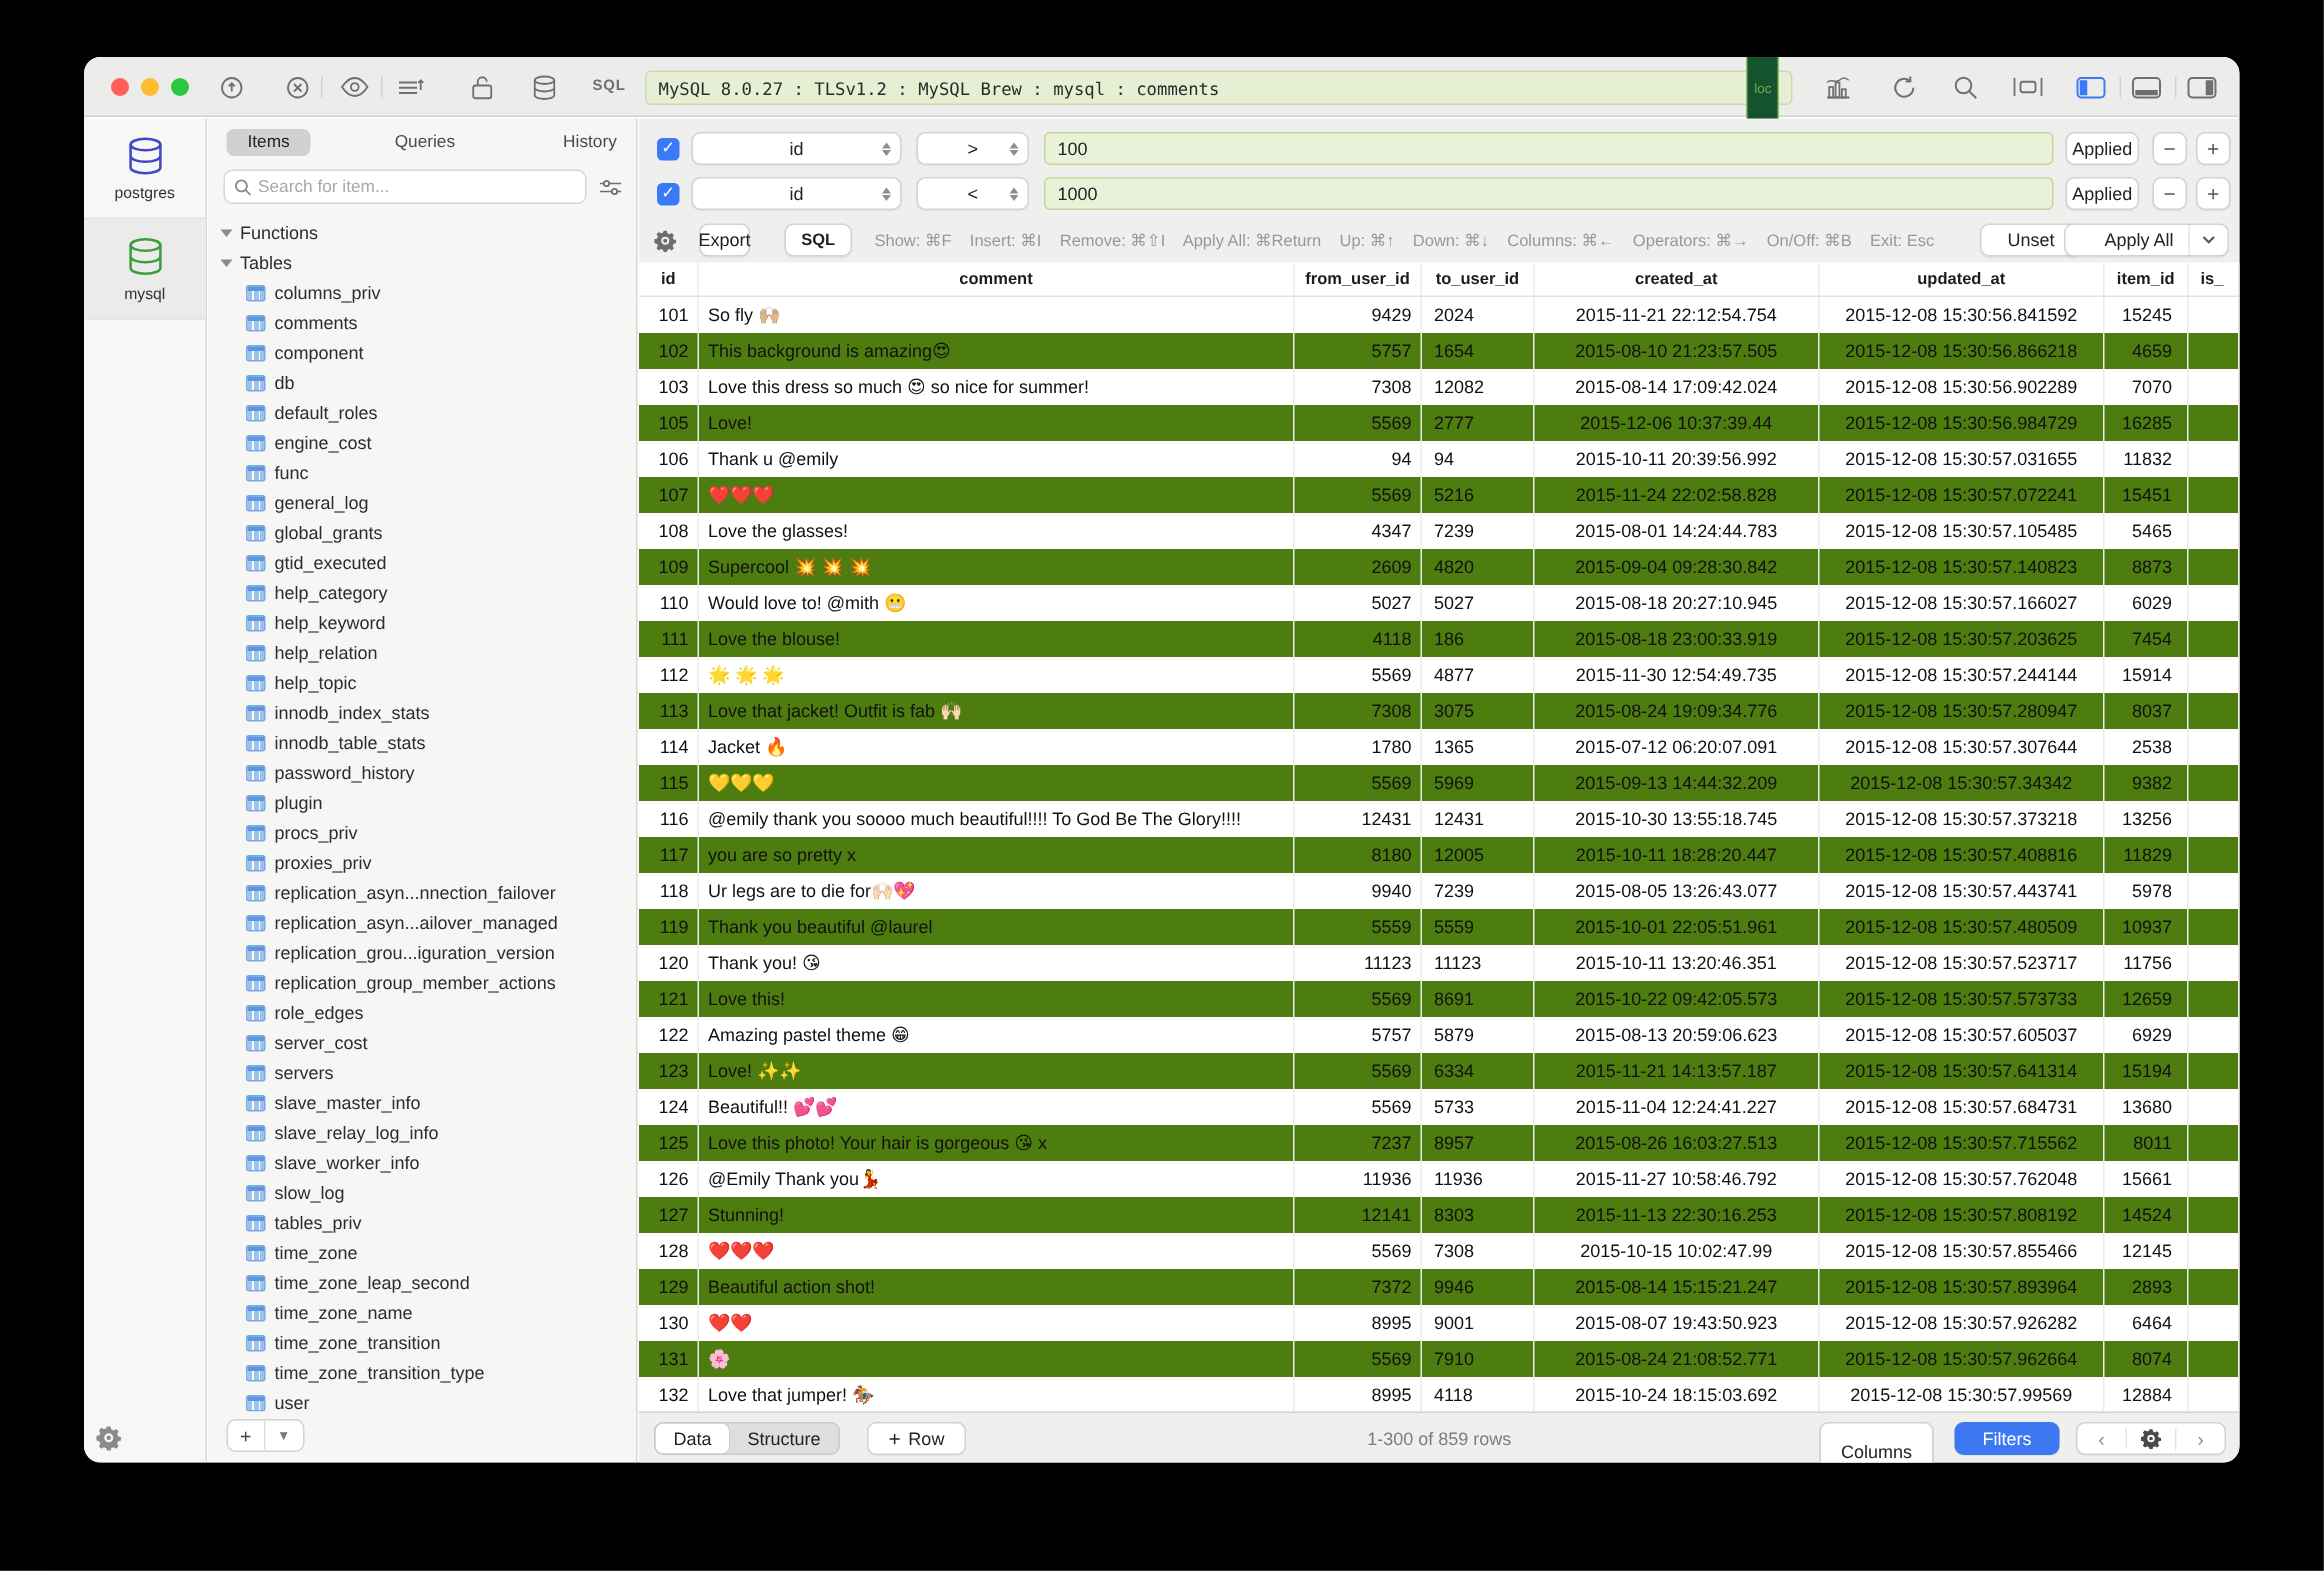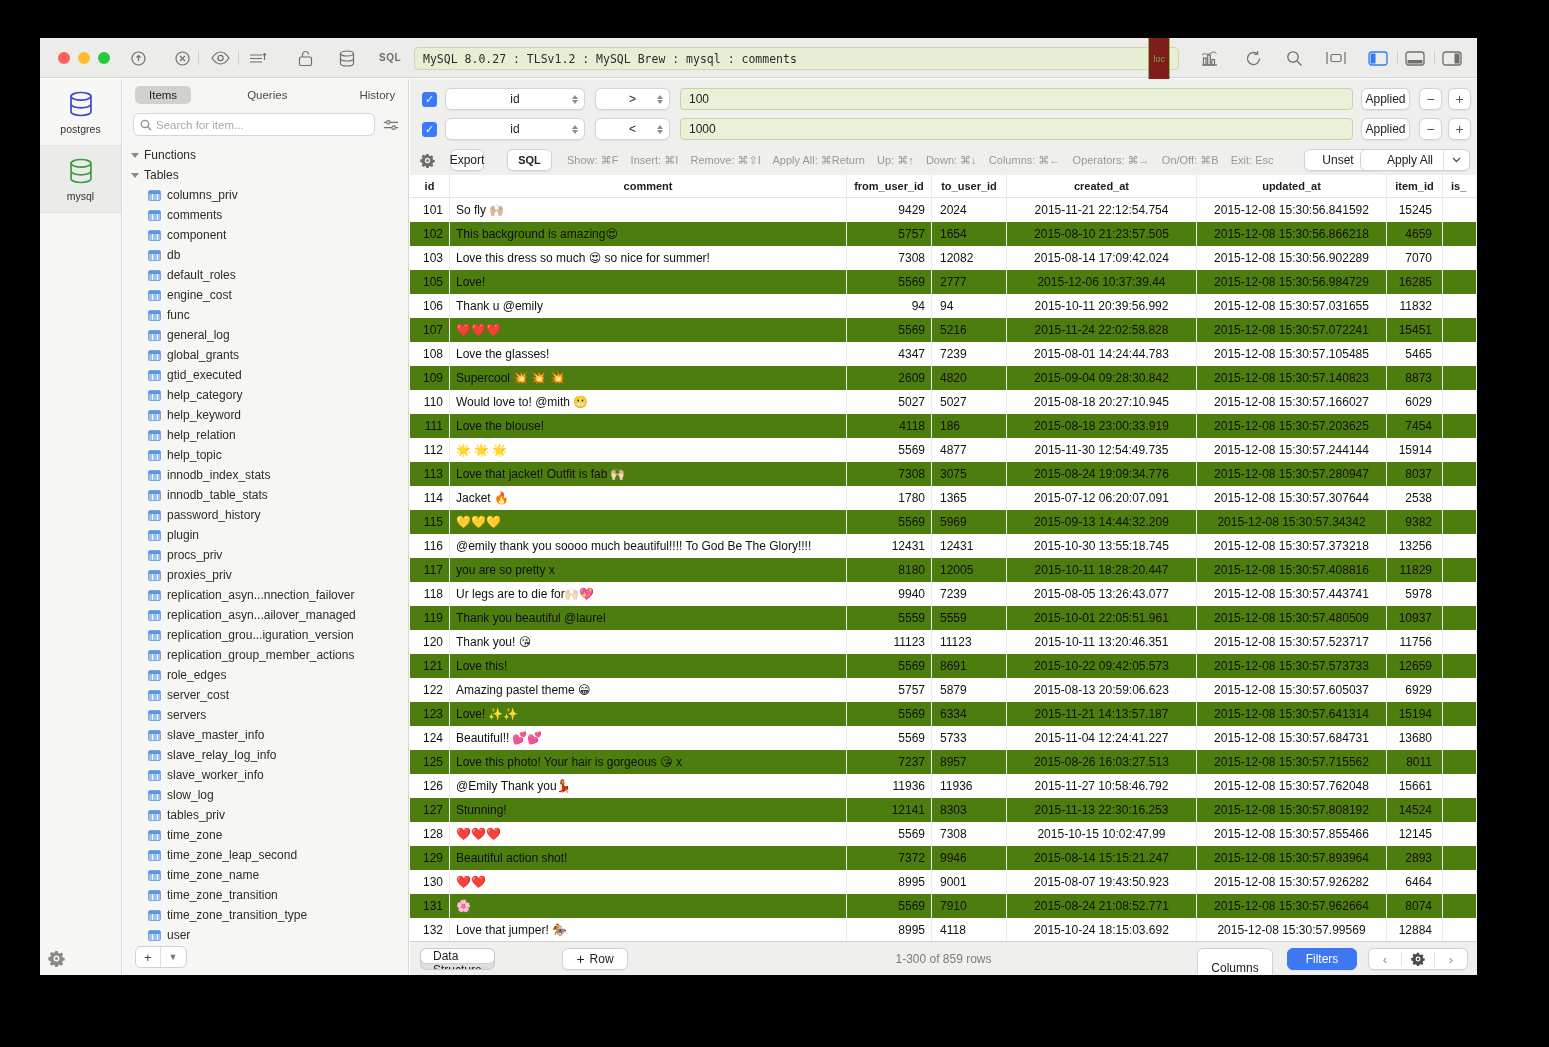--- a/index.html
+++ b/index.html
@@ -1,27 +1,27 @@
 <!DOCTYPE html>
 <html><head>
 <meta charset="utf-8">
 <style>
   * { margin:0; padding:0; box-sizing:border-box; }
   html,body { width:1549px; height:1047px; background:#000; font-family:"Liberation Sans","DejaVu Sans",sans-serif; }
   .canvas { position:relative; width:1549px; height:1047px; background:#000; overflow:hidden; }
-  .window { position:absolute; left:40px; top:38px; width:1437px; height:937px; background:#fff; border-radius:0; overflow:hidden; box-shadow:0 20px 60px rgba(0,0,0,.6); }
+  .window { position:absolute; left:56px; top:38px; width:1437px; height:937px; background:#fff; border-radius:11px; overflow:hidden; box-shadow:0 20px 60px rgba(0,0,0,.6); }
 
   
   .titlebar { position:absolute; left:0; top:0; width:100%; height:40px; background:#ececea; border-bottom:1px solid #d2d2d0; }
   .light { position:absolute; top:14px; width:12px; height:12px; border-radius:50%; }
   .tb-icon { position:absolute; top:9px; width:22px; height:22px; display:flex; align-items:center; justify-content:center; color:#6f6f6d; }
   .tb-sql { position:absolute; top:14px; font-size:10px; font-weight:700; color:#6f6f6d; letter-spacing:.5px; }
   .conn-field { position:absolute; left:374px; top:9px; width:765px; height:23px; background:#e6efd4; border:1px solid #ccd8b0; border-radius:4px; display:flex; align-items:center; padding:0 8px; }
   .conn-title { font-family:"DejaVu Sans Mono","Liberation Mono",monospace; font-size:11.5px; color:#2b2b2b; flex:1; white-space:nowrap; overflow:hidden; }
-  .loc-badge { font-size:9px; color:#76a84c; border:1px solid #8fbb60; border-radius:3px; padding:18px 4px; background:#7f1d1d; }
+  .loc-badge { font-size:9px; color:#76a84c; border:1px solid #8fbb60; border-radius:3px; padding:18px 4px; background:#14532d; }
   .tb-divider { position:absolute; top:13px; width:1px; height:14px; background:#cfcfcd; }
 
   
   .rail { position:absolute; left:0; top:41px; width:82px; bottom:0; background:#f7f7f5; border-right:1px solid #d8d8d6; }
   .conn-item { width:100%; padding:12px 0 10px; display:flex; flex-direction:column; align-items:center; gap:6px; border-bottom:1px solid #e3e3e1; }
   .conn-item.selected { background:#ebebe9; }
   .conn-label { font-size:10.5px; color:#333; }
   .rail-gear { position:absolute; left:8px; bottom:8px; color:#8a8a88; }
 
   
@@ -89,21 +89,21 @@
   .c-created { width:190px; justify-content:center; }
   .c-updated { width:190px; justify-content:center; }
   .c-item    { width:56px;  justify-content:flex-end; padding-right:10px; }
   .c-is      { flex:1; padding-left:8px; }
   .grid-head .c-id, .grid-head .c-comment, .grid-head .c-from, .grid-head .c-to,
   .grid-head .c-item, .grid-head .c-is { justify-content:center; padding:0; }
   .grid-head .c-is { justify-content:flex-start; padding-left:8px; }
 
   
   .statusbar { position:absolute; left:0; bottom:0; width:100%; height:34px; background:#efefed; border-top:1px solid #d2d2d0; }
-  .seg-group { position:absolute; left:10px; top:6px; height:22px; display:flex; border:1px solid #cacac8; border-radius:6px; overflow:hidden; background:#dededc;flex-direction:column; }
+  .seg-group { position:absolute; left:10px; top:6px; height:22px; display:flex; border:1px solid #cacac8; border-radius:6px; overflow:hidden; background:#dededc; }
   .seg { font-size:12px; color:#222; padding:0 12px; display:flex; align-items:center; }
   .seg.active { background:#fff; border-radius:5px; box-shadow:0 0 0 .5px #c4c4c2; }
   .sb-addrow { position:absolute; left:152px; top:6px; height:22px; width:66px; gap:5px; }
   .sb-count { position:absolute; left:0; right:0; top:0; height:100%; display:flex; align-items:center; justify-content:center; font-size:12px; color:#7c7c7a; pointer-events:none; }
   .sb-columns { position:absolute; left:787px; top:6px; width:76px; height:40px; }
   .sb-filters { position:absolute; left:877px; top:6px; width:70px; height:22px; background:#3d78f2; border-color:#3d78f2; color:#fff; }
   .sb-nav { position:absolute; left:958px; top:6px; width:100px; height:22px; display:flex; }
   .sb-nav .seg { flex:1; justify-content:center; color:#8e8e8c; font-size:13px; padding:0; }
   .sb-nav .seg + .seg { border-left:1px solid #e4e4e2; }
   svg { display:block; }

